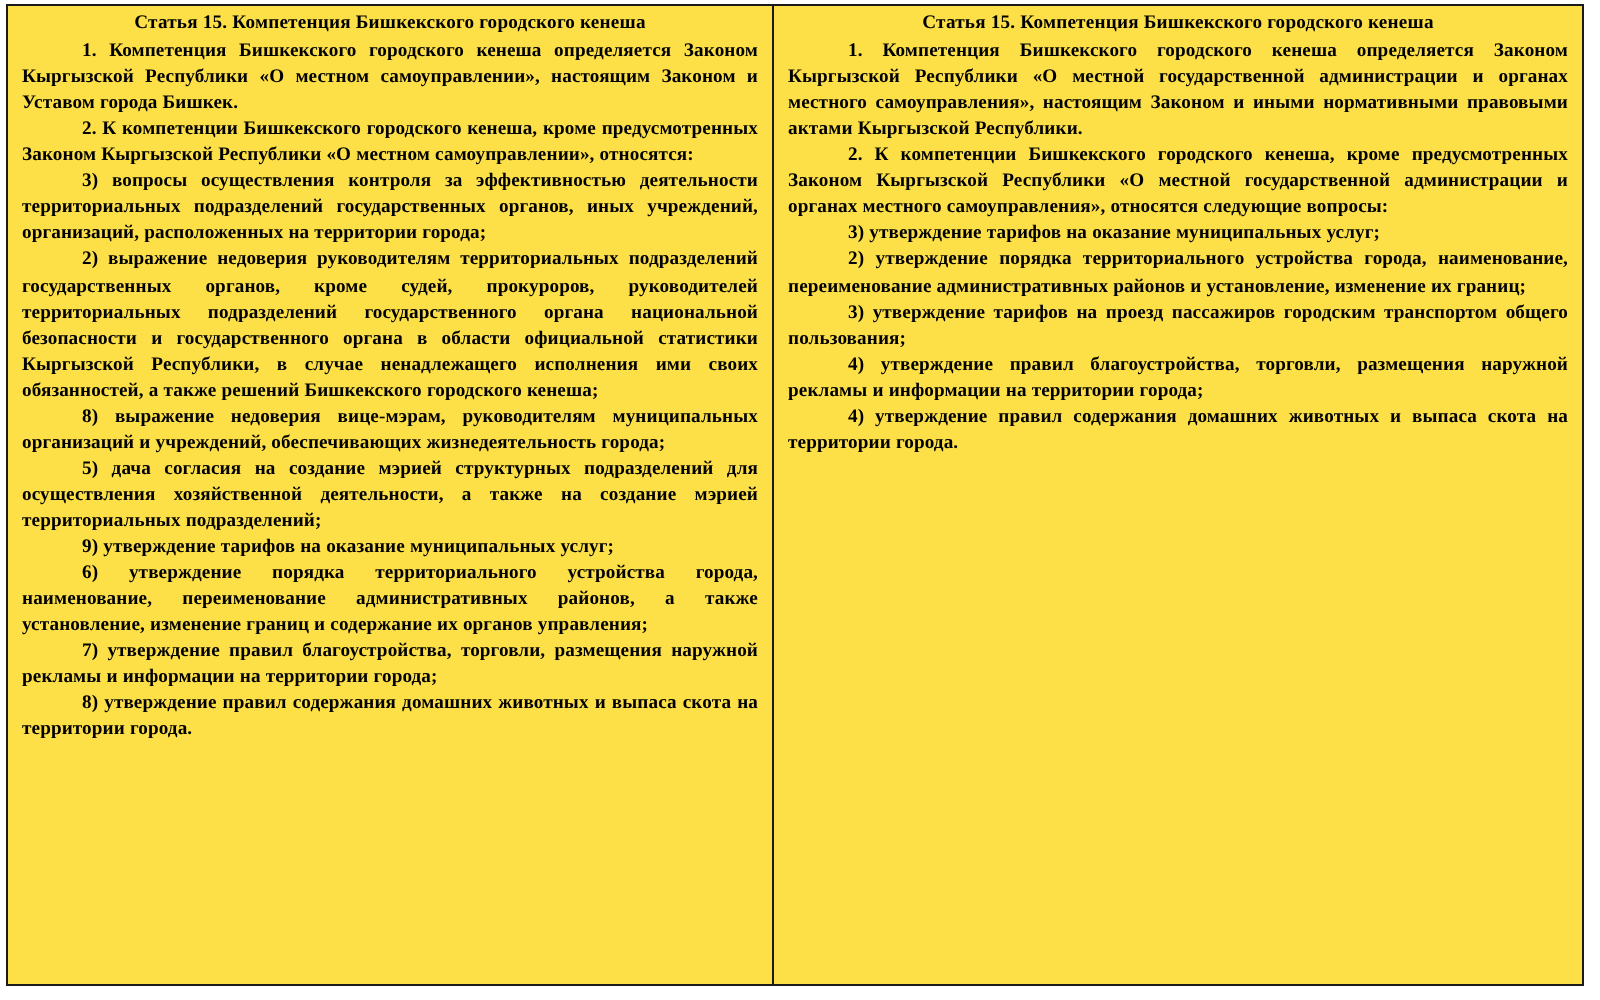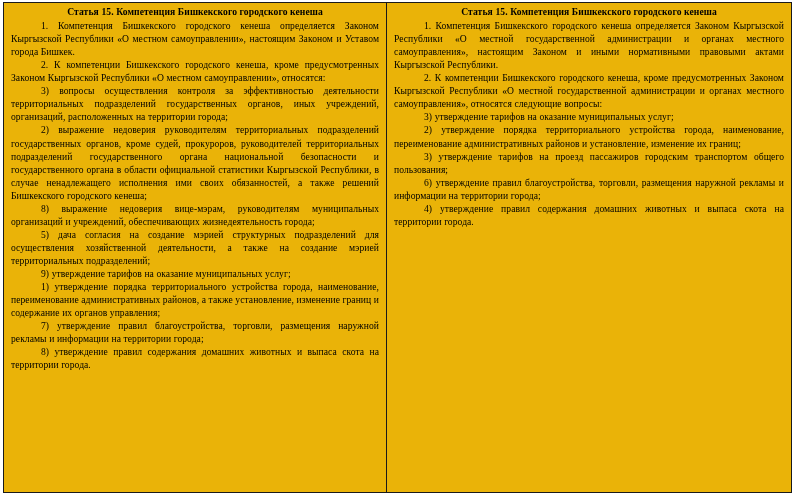--- a/index.html
+++ b/index.html
@@ -22,21 +22,21 @@
     padding: 2px 9px 6px 3px;
     background: #ffffff;
   }
   .comparison-table {
     box-sizing: border-box;
     width: 100%;
     height: 491px;
     border: 1px solid #1a1a1a;
     border-collapse: collapse;
     table-layout: fixed;
-    background: #eab308;
+    background: #fde047;
   }
   .comparison-table td.col {
     box-sizing: border-box;
     vertical-align: top;
     border: 0;
     padding: 3px 7px 4px 7px;
   }
   .col-left {
     width: 383px;
     border-right: 1px solid #1a1a1a !important;
@@ -48,21 +48,21 @@
     text-align: center;
     font-weight: bold;
     font-size: 9.6px;
     line-height: 12.6px;
     margin: 0 0 0.5px 0;
     letter-spacing: 0.01em;
   }
   .para {
     text-align: justify;
     text-justify: inter-word;
-    font-weight: normal;
+    font-weight: bold;
     font-size: 9.6px;
     line-height: 13.05px;
     margin: 0;
     text-indent: 30px;
     letter-spacing: 0.005em;
     word-spacing: 0.01em;
     hyphens: none;
   }
   
   .para:last-child {
@@ -79,33 +79,33 @@
         <td class="col col-left">
           <p class="doc-title">Статья 15. Компетенция Бишкекского городского кенеша</p>
           <div>
             <p class="para">1. Компетенция Бишкекского городского кенеша определяется Законом Кыргызской Республики «О местном самоуправлении», настоящим Законом и Уставом города Бишкек.</p>
             <p class="para">2. К компетенции Бишкекского городского кенеша, кроме предусмотренных Законом Кыргызской Республики «О местном самоуправлении», относятся:</p>
             <p class="para">3) вопросы осуществления контроля за эффективностью деятельности территориальных подразделений государственных органов, иных учреждений, организаций, расположенных на территории города;</p>
             <p class="para">2) выражение недоверия руководителям территориальных подразделений государственных органов, кроме судей, прокуроров, руководителей территориальных подразделений государственного органа национальной безопасности и государственного органа в области официальной статистики Кыргызской Республики, в случае ненадлежащего исполнения ими своих обязанностей, а также решений Бишкекского городского кенеша;</p>
             <p class="para">8) выражение недоверия вице-мэрам, руководителям муниципальных организаций и учреждений, обеспечивающих жизнедеятельность города;</p>
             <p class="para">5) дача согласия на создание мэрией структурных подразделений для осуществления хозяйственной деятельности, а также на создание мэрией территориальных подразделений;</p>
             <p class="para">9) утверждение тарифов на оказание муниципальных услуг;</p>
-            <p class="para">1) утверждение порядка территориального устройства города, наименование, переименование административных районов, а также установление, изменение границ и содержание их органов управления;</p>
+            <p class="para">6) утверждение порядка территориального устройства города, наименование, переименование административных районов, а также установление, изменение границ и содержание их органов управления;</p>
             <p class="para">7) утверждение правил благоустройства, торговли, размещения наружной рекламы и информации на территории города;</p>
             <p class="para">8) утверждение правил содержания домашних животных и выпаса скота на территории города.</p>
           </div>
         </td>
         <td class="col col-right">
           <p class="doc-title">Статья 15. Компетенция Бишкекского городского кенеша</p>
           <div>
             <p class="para">1. Компетенция Бишкекского городского кенеша определяется Законом Кыргызской Республики «О местной государственной администрации и органах местного самоуправления», настоящим Законом и иными нормативными правовыми актами Кыргызской Республики.</p>
             <p class="para">2. К компетенции Бишкекского городского кенеша, кроме предусмотренных Законом Кыргызской Республики «О местной государственной администрации и органах местного самоуправления», относятся следующие вопросы:</p>
             <p class="para">3) утверждение тарифов на оказание муниципальных услуг;</p>
             <p class="para">2) утверждение порядка территориального устройства города, наименование, переименование административных районов и установление, изменение их границ;</p>
             <p class="para">3) утверждение тарифов на проезд пассажиров городским транспортом общего пользования;</p>
-            <p class="para">6) утверждение правил благоустройства, торговли, размещения наружной рекламы и информации на территории города;</p>
+            <p class="para">4) утверждение правил благоустройства, торговли, размещения наружной рекламы и информации на территории города;</p>
             <p class="para">4) утверждение правил содержания домашних животных и выпаса скота на территории города.</p>
           </div>
         </td>
       </tr>
     </tbody>
   </table>
 </div>
 
 </body></html>

